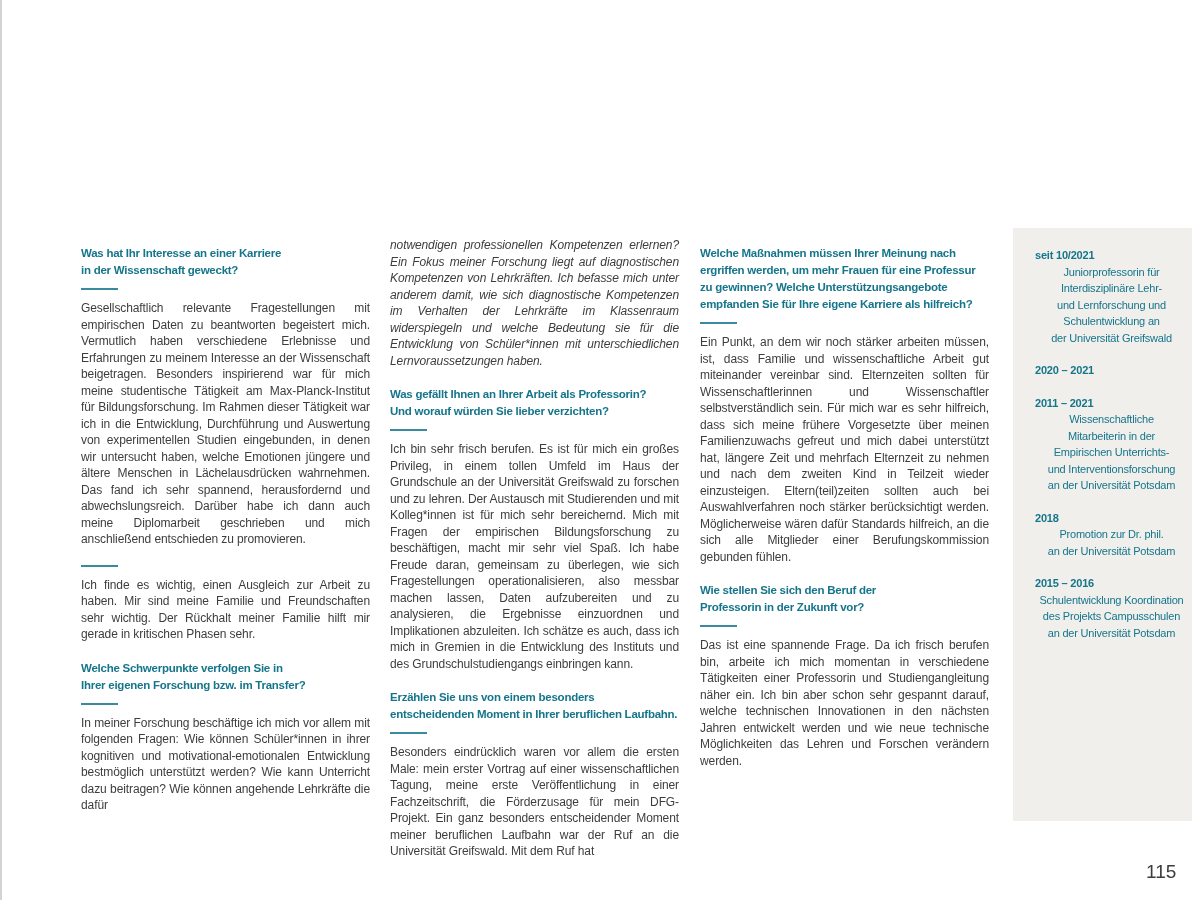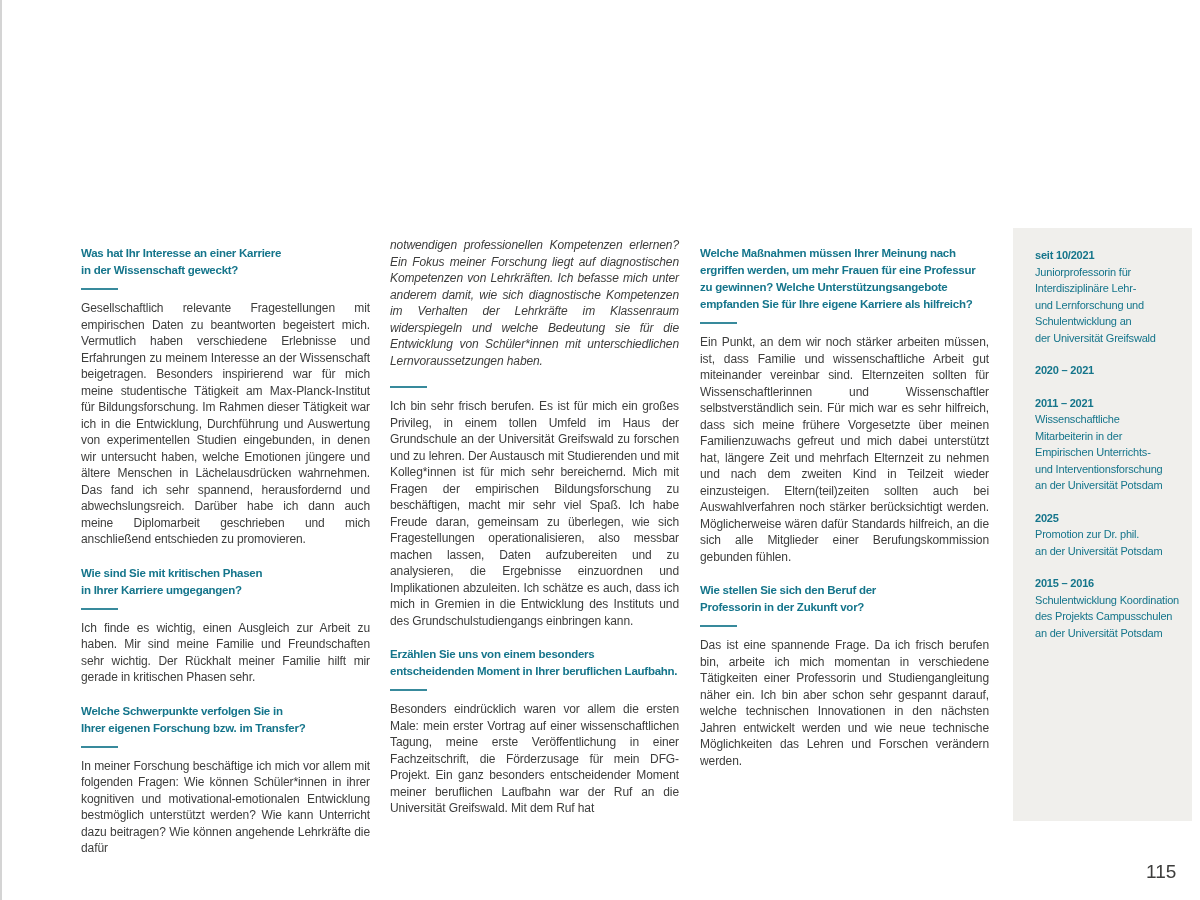--- a/index.html
+++ b/index.html
@@ -67,20 +67,21 @@
     font-size:11px;
     line-height:16.5px;
     letter-spacing:-0.2px;
   }
   .cv-desc{
     color:var(--accent);
     font-size:11px;
     line-height:16.5px;
     letter-spacing:-0.2px;
     white-space:pre-line;
+    text-align:center;
   }
   .page-number{
     position:absolute;
     left:1146px;top:864px;
     color:var(--text);
     font-size:19px;
     line-height:16px;
   }
 </style>
 </head>
@@ -89,36 +90,36 @@
 <div class="page-edge"></div>
 
 <div class="col col-1">
   <div class="q">
     <div class="q-text">Was hat Ihr Interesse an einer Karriere
 in der Wissenschaft geweckt?</div>
     <div class="q-rule"></div>
   </div>
   <p class="a">Gesellschaftlich relevante Fragestellungen mit empirischen Daten zu beantworten begeistert mich. Vermutlich haben verschiedene Erlebnisse und Erfahrungen zu meinem Interesse an der Wissenschaft beigetragen. Besonders inspirierend war für mich meine studentische Tätigkeit am Max-Planck-Institut für Bildungsforschung. Im Rahmen dieser Tätigkeit war ich in die Entwicklung, Durchführung und Auswertung von experimentellen Studien eingebunden, in denen wir untersucht haben, welche Emotionen jüngere und ältere Menschen in Lächelausdrücken wahrnehmen. Das fand ich sehr spannend, herausfordernd und abwechslungsreich. Darüber habe ich dann auch meine Diplomarbeit geschrieben und mich anschließend entschieden zu promovieren.</p>
   <div class="q">
-    <div class="q-text">Wie sind Sie mit kritischen Phasen
-in Ihrer Karriere umgegangen?</div>
     <div class="q-rule"></div>
   </div>
   <p class="a">Ich finde es wichtig, einen Ausgleich zur Arbeit zu haben. Mir sind meine Familie und Freundschaften sehr wichtig. Der Rückhalt meiner Familie hilft mir gerade in kritischen Phasen sehr.</p>
   <div class="q">
     <div class="q-text">Welche Schwerpunkte verfolgen Sie in
 Ihrer eigenen Forschung bzw. im Transfer?</div>
     <div class="q-rule"></div>
   </div>
   <p class="a">In meiner Forschung beschäftige ich mich vor allem mit folgenden Fragen: Wie können Schüler*innen in ihrer kognitiven und motivational-emotionalen Entwicklung bestmöglich unterstützt werden? Wie kann Unterricht dazu beitragen? Wie können angehende Lehrkräfte die dafür</p>
 </div>
 
 <div class="col col-2">
   <p class="a cont">notwendigen professionellen Kompetenzen erlernen? Ein Fokus meiner Forschung liegt auf diagnostischen Kompetenzen von Lehrkräften. Ich befasse mich unter anderem damit, wie sich diagnostische Kompetenzen im Verhalten der Lehrkräfte im Klassenraum widerspiegeln und welche Bedeutung sie für die Entwicklung von Schüler*innen mit unterschiedlichen Lernvoraussetzungen haben.</p>
   <div class="q">
+    <div class="q-text">Was gefällt Ihnen an Ihrer Arbeit als Professorin?
+Und worauf würden Sie lieber verzichten?</div>
     <div class="q-rule"></div>
   </div>
   <p class="a">Ich bin sehr frisch berufen. Es ist für mich ein großes Privileg, in einem tollen Umfeld im Haus der Grundschule an der Universität Greifswald zu forschen und zu lehren. Der Austausch mit Studierenden und mit Kolleg*innen ist für mich sehr bereichernd. Mich mit Fragen der empirischen Bildungsforschung zu beschäftigen, macht mir sehr viel Spaß. Ich habe Freude daran, gemeinsam zu überlegen, wie sich Fragestellungen operationalisieren, also messbar machen lassen, Daten aufzubereiten und zu analysieren, die Ergebnisse einzuordnen und Implikationen abzuleiten. Ich schätze es auch, dass ich mich in Gremien in die Entwicklung des Instituts und des Grundschulstudiengangs einbringen kann.</p>
   <div class="q">
     <div class="q-text">Erzählen Sie uns von einem besonders
 entscheidenden Moment in Ihrer beruflichen Laufbahn.</div>
     <div class="q-rule"></div>
   </div>
   <p class="a">Besonders eindrücklich waren vor allem die ersten Male: mein erster Vortrag auf einer wissenschaftlichen Tagung, meine erste Veröffentlichung in einer Fachzeitschrift, die Förderzusage für mein DFG-Projekt. Ein ganz besonders entscheidender Moment meiner beruflichen Laufbahn war der Ruf an die Universität Greifswald. Mit dem Ruf hat</p>
 </div>
@@ -154,21 +155,21 @@
   </div>
   <div class="cv-entry">
     <div class="cv-period">2011 – 2021</div>
     <div class="cv-desc">Wissenschaftliche
 Mitarbeiterin in der
 Empirischen Unterrichts-
 und Interventionsforschung
 an der Universität Potsdam</div>
   </div>
   <div class="cv-entry">
-    <div class="cv-period">2025</div>
+    <div class="cv-period">2018</div>
     <div class="cv-desc">Promotion zur Dr. phil.
 an der Universität Potsdam</div>
   </div>
   <div class="cv-entry">
     <div class="cv-period">2015 – 2016</div>
     <div class="cv-desc">Schulentwicklung Koordination
 des Projekts Campusschulen
 an der Universität Potsdam</div>
   </div>
 </aside>

